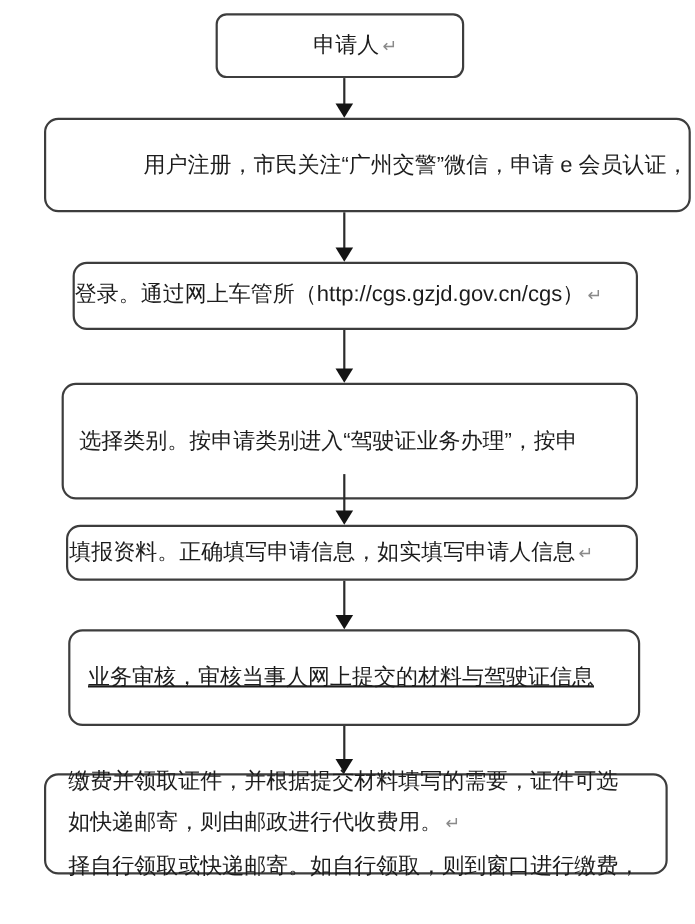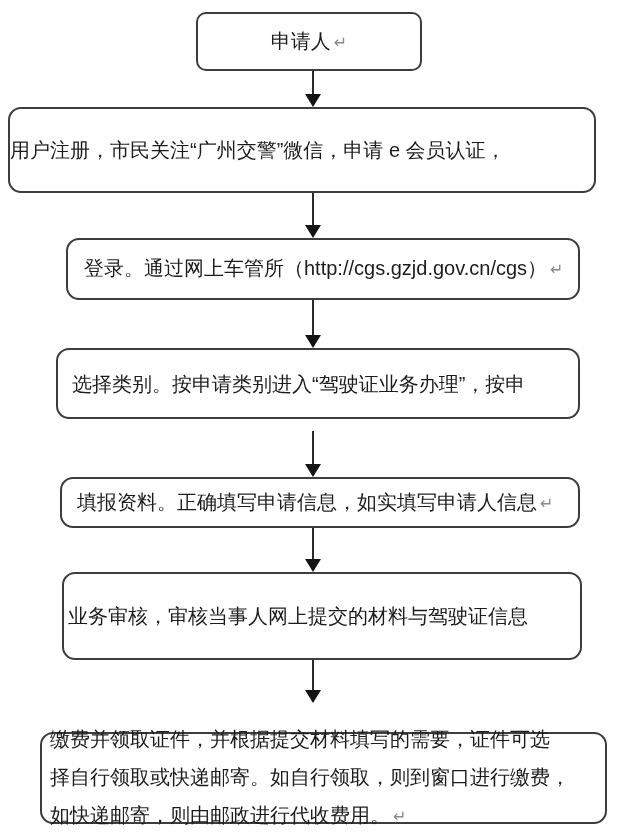--- a/index.html
+++ b/index.html
@@ -21,42 +21,43 @@
     box-sizing: border-box;
     border: 2px solid #3d3d3d;
     border-radius: 13px;
     background: #ffffff;
     display: flex;
     flex-direction: column;
     justify-content: center;
     font-size: 20px;
     line-height: 38px;
     white-space: nowrap;
+    padding-left: 28px;
   }
   .node .line { white-space: nowrap; }
   .ret {
     color: #8a8a8a;
     font-size: 16px;
     margin-left: 3px;
   }
   .spell {
     text-decoration: underline;
     text-decoration-style: wavy;
     text-decoration-color: #e04b3a;
     text-decoration-thickness: 1.5px;
     text-underline-offset: 4px;
   }
   
   .n1 { left: 196px; top: 12px;  width: 226px; height: 59px;  text-align: center; border-radius: 10px; }
-  .n2 { left: 8px;  top: 107px; width: 588px; height: 86px;  text-align: left; }
-  .n3 { left: 66px;  top: 238px; width: 514px; height: 62px;  padding-left: 16px; }
-  .n4 { left: 56px;  top: 348px; width: 524px; height: 71px;  padding-left: 14px; }
-  .n5 { left: 60px;  top: 477px; width: 520px; height: 51px;  padding-left: 15px; }
-  .n6 { left: 62px;  top: 572px; width: 520px; height: 88px;  padding-left: 4px; }
-  .n7 { left: 40px;  top: 703px; width: 567px; height: 92px; padding-left: 8px; margin-top: 29px; }
+  .n2 { left: 40px;  top: 107px; width: 588px; height: 86px;  text-align: right; }
+  .n3 { left: 66px;  top: 238px; width: 514px; height: 62px;  padding-left: 0; }
+  .n4 { left: 56px;  top: 348px; width: 524px; height: 106px;  padding-left: 14px; }
+  .n5 { left: 60px;  top: 477px; width: 520px; height: 51px;  padding-left: 1px; }
+  .n6 { left: 62px;  top: 572px; width: 520px; height: 88px;  padding-left: 16px; text-decoration: underline; }
+  .n7 { left: 40px;  top: 703px; width: 567px; height: 92px; padding-left: 20px; }
   
   .arrow {
     position: absolute;
     left: 305px;
     width: 16px;
   }
   .arrow .shaft {
     position: absolute;
     left: 7px;
     top: 0;
@@ -135,17 +136,17 @@
     <div class="line"><span>业务审核，审核当事人网上提交的材料与驾驶证信息</span></div>
   </div>
 
   <div class="arrow a6">
     <span class="shaft"></span>
     <span class="head"></span>
   </div>
 
   <div class="node n7">
     <div class="line"><span>缴费并领取证件，并根据提交材料填写的需要，证件可选</span></div>
+    <div class="line"><span>如快递邮寄，则由邮政进行代收费用。</span><span class="ret">↵</span></div>
     <div class="line"><span>择自行领取或快递邮寄。如自行领取，则到窗口进行缴费，</span></div>
-    <div class="line"><span>如快递邮寄，则由邮政进行代收费用。</span><span class="ret">↵</span></div>
   </div>
 
 </div>
 
 </body></html>

